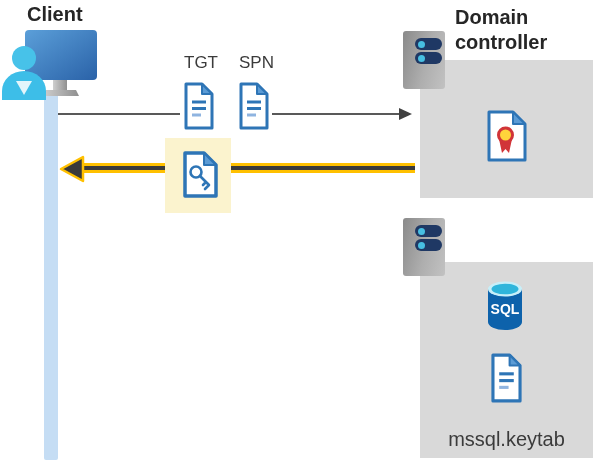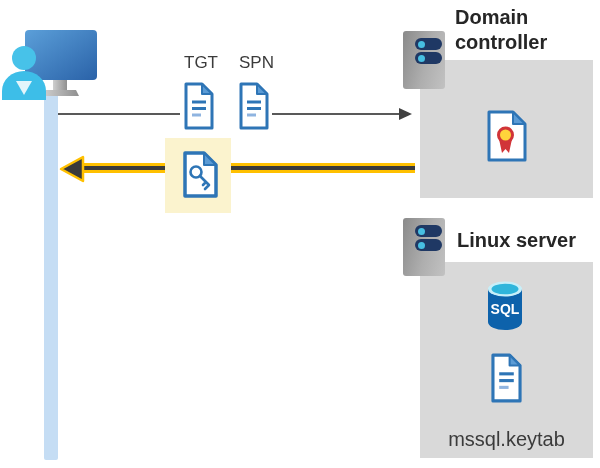--- a/index.html
+++ b/index.html
@@ -50,20 +50,21 @@
   .keytab-icon{left:488px;top:353px;}
   .keytab-label{left:420px;top:428px;width:173px;text-align:center;font-size:20px;color:var(--text-gray);}
 </style>
 </head>
 <body>
 
 <div class="canvas">
 
   <div class="abs lifeline"></div>
 
+  <div class="abs client-label">Client</div>
   <svg class="abs client-icon" width="100" height="78" viewBox="0 0 100 78">
     <rect x="25" y="8" width="72" height="50" rx="4" fill="url(#gMon)"></rect>
     <rect x="53" y="58" width="14" height="10" fill="url(#gStand)"></rect>
     <path d="M46,68 h30 l3,6 h-36 z" fill="url(#gStand)"></path>
     <circle cx="24" cy="36" r="12" fill="#47C2E9"></circle>
     <path d="M2,78 v-9 a22,20 0 0 1 44,0 v9 z" fill="#3DBEE8"></path>
     <path d="M16,59 h16 l-8,14 z" fill="#E3F5FB"></path>
     <defs>
       <linearGradient id="gMon" x1="0" y1="0" x2="1" y2="1">
         <stop offset="0" stop-color="#5B9FD9"></stop>
@@ -124,21 +125,20 @@
     <path d="M26,2 v12 h12 z" fill="#5B9BD5" stroke="#2E75B6" stroke-width="2" stroke-linejoin="round"></path>
     <path d="M12,29 L15,43 L18.5,39 L22,43 L25,29 z" fill="#D13438"></path>
     <circle cx="18.5" cy="25" r="7" fill="#FFD43B" stroke="#D13438" stroke-width="3"></circle>
   </svg>
 
   <div class="abs panel linux"></div>
   <div class="abs server linux-server">
     <div class="bar b1"></div>
     <div class="bar b2"></div>
   </div>
-  <div class="abs section-label linux-label">Linux server</div>
   <svg class="abs sql-icon" width="38" height="50" viewBox="0 0 38 50">
     <path d="M2,8 v33 a17,8 0 0 0 34,0 V8 z" fill="#0D62AB"></path>
     <ellipse cx="19" cy="8" rx="17" ry="7.5" fill="#C7EFF9"></ellipse>
     <ellipse cx="19" cy="8" rx="13.5" ry="5.3" fill="#2FB5DB"></ellipse>
     <text x="19" y="33" text-anchor="middle" font-family="Liberation Sans, sans-serif" font-size="14" font-weight="700" fill="#fff">SQL</text>
   </svg>
   <svg class="abs keytab-icon" width="37" height="50" viewBox="0 0 30 48">
     <path d="M2,2 h16 l10,10 v34 h-26 z" fill="#fff" stroke="#2E75B6" stroke-width="3" stroke-linejoin="round"></path>
     <path d="M18,2 v10 h10 z" fill="#5B9BD5" stroke="#2E75B6" stroke-width="2" stroke-linejoin="round"></path>
     <line x1="8" y1="20" x2="22" y2="20" stroke="#2E75B6" stroke-width="3"></line>

